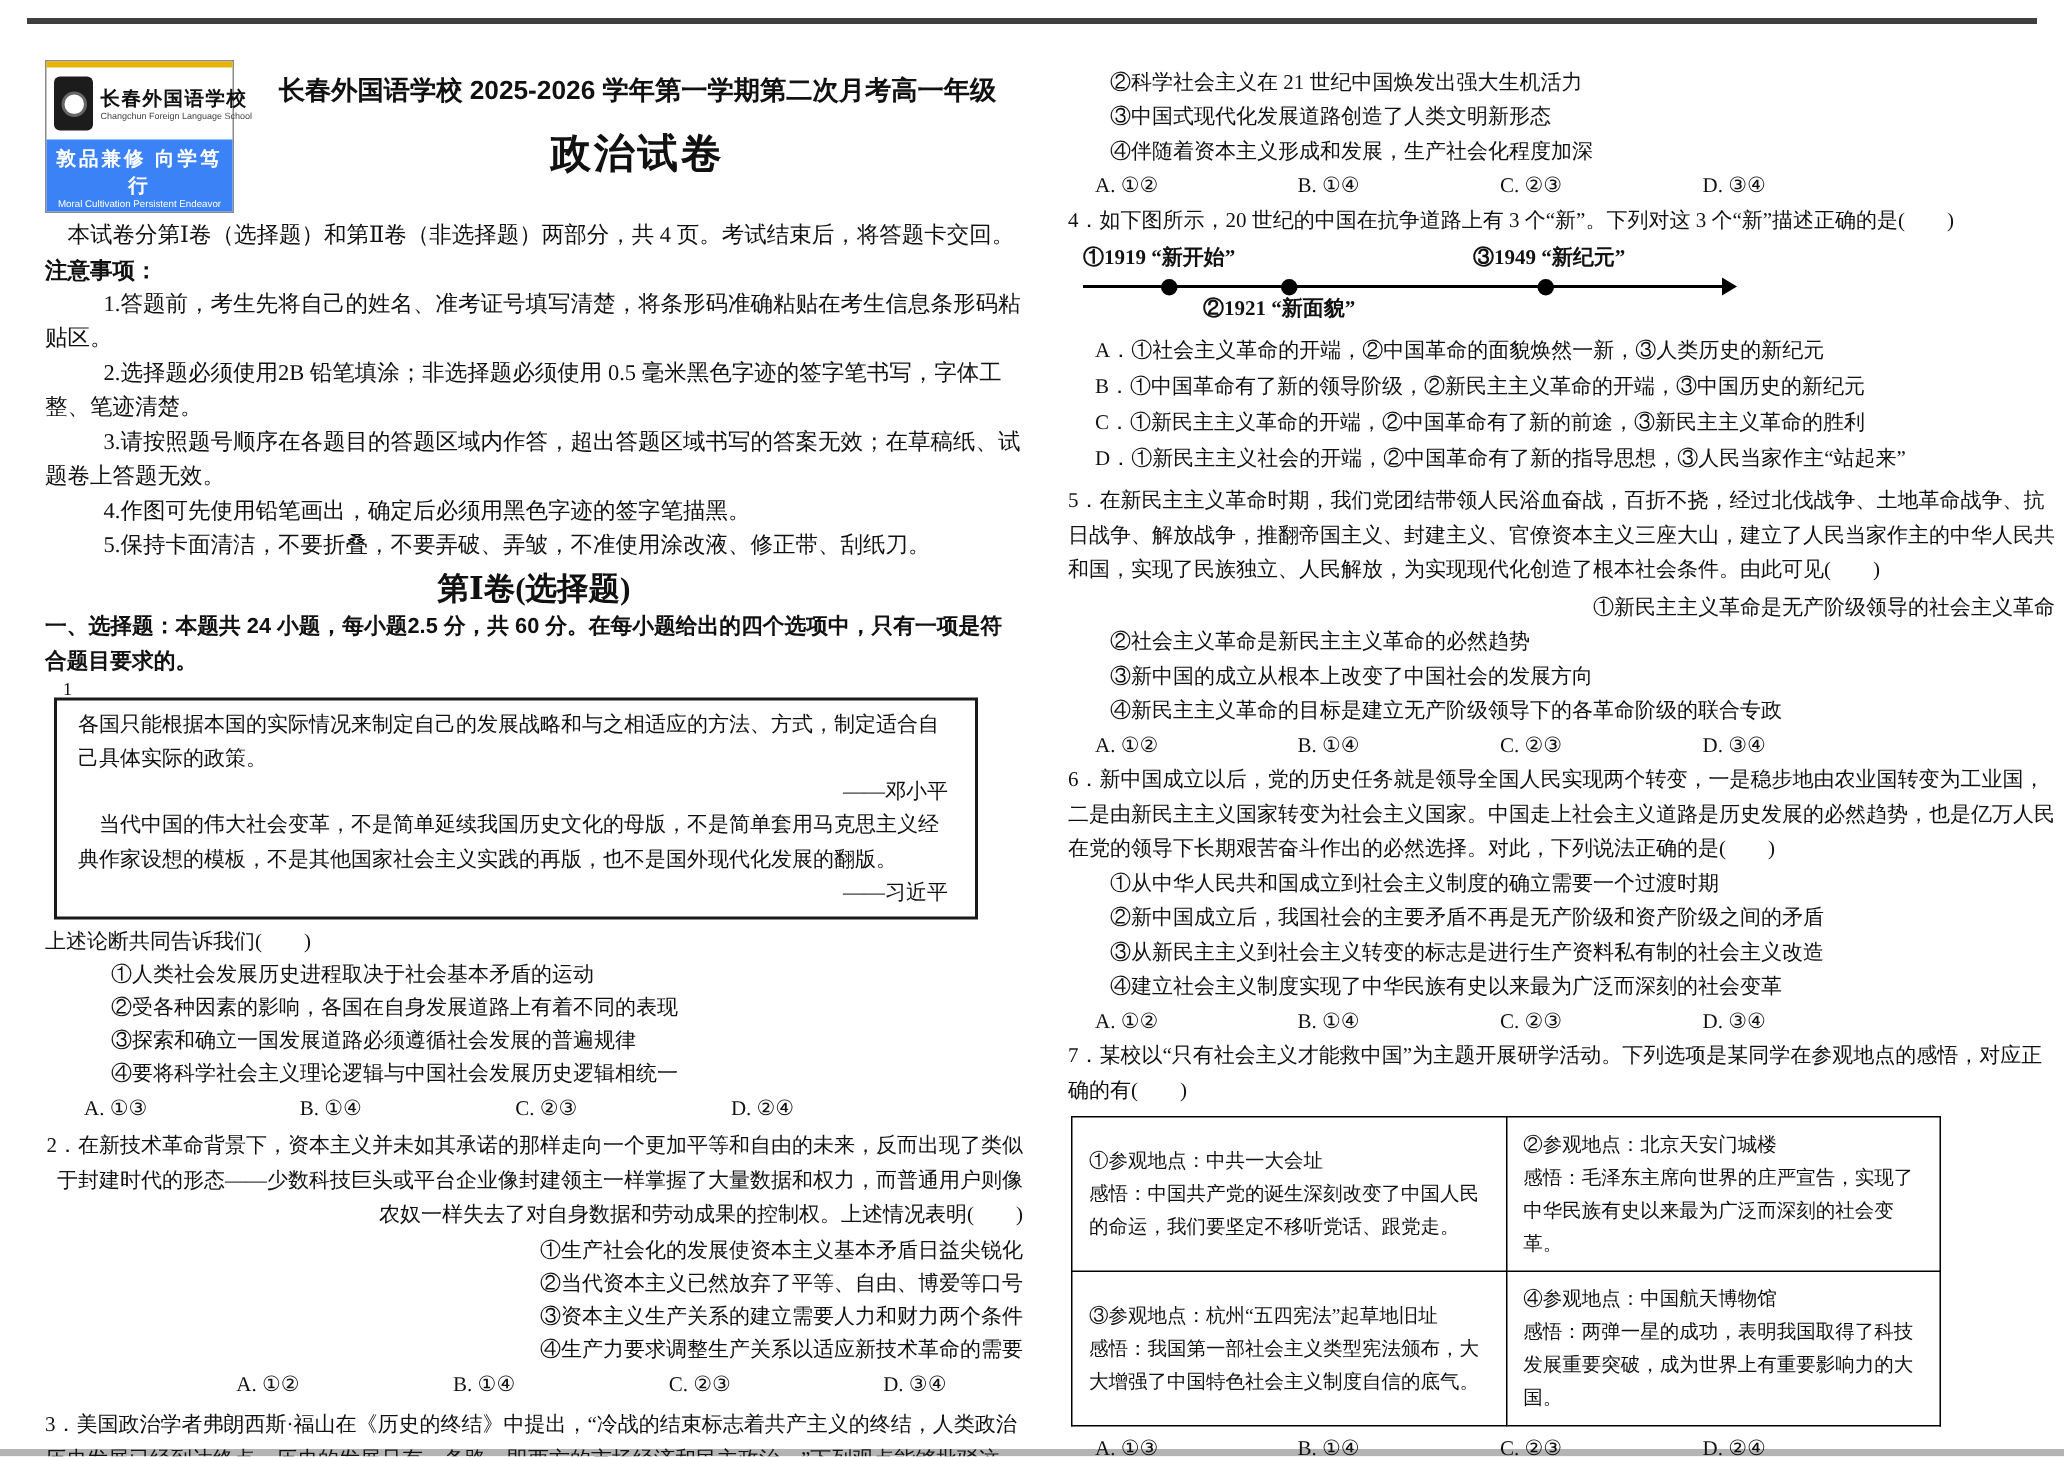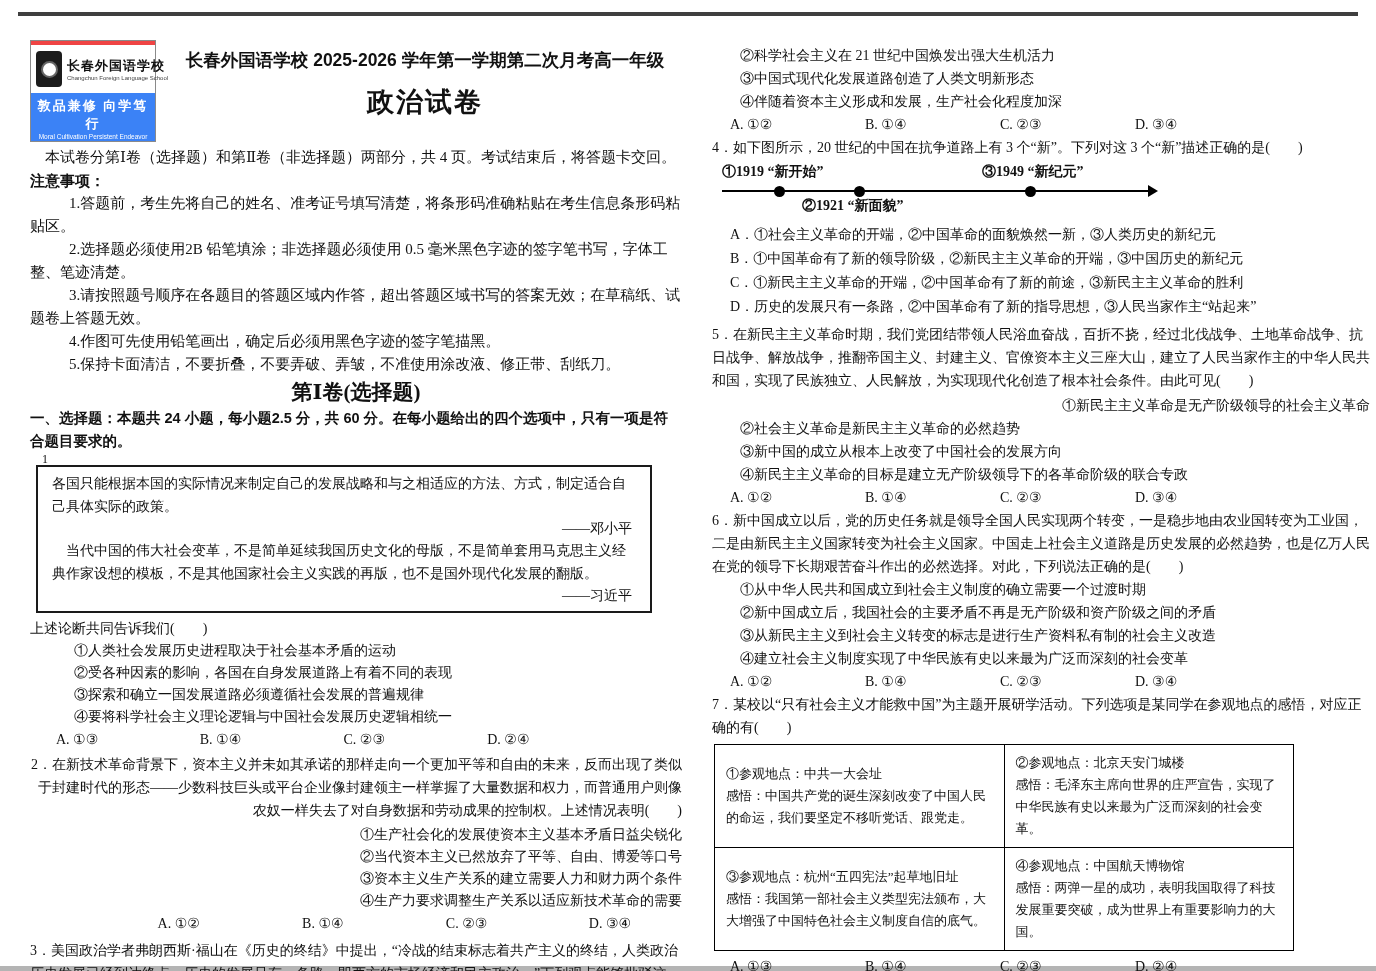--- a/index.html
+++ b/index.html
@@ -7,21 +7,21 @@
         font-family:"Liberation Serif","DejaVu Serif",serif;color:#111;}
   .top-rule{position:absolute;left:18px;right:18px;top:12px;height:4px;background:#3f3f3f;}
   .bottom-rule{position:absolute;left:0;right:0;bottom:0;height:5px;background:#b4b4b4;}
 
   .col-left{position:absolute;left:30px;top:40px;width:652px;}
   .col-right{position:absolute;left:712px;top:44px;width:658px;}
 
   
   .header-row{display:flex;gap:12px;margin-bottom:4px;}
   .logo{width:124px;flex:none;border:1px solid #8a8a8a;background:#fff;}
-  .logo-top{height:52px;display:flex;align-items:center;gap:5px;padding:4px 5px;box-sizing:border-box;border-top:4px solid #ef4444;}
+  .logo-top{height:52px;display:flex;align-items:center;gap:5px;padding:4px 5px;box-sizing:border-box;border-top:4px solid #eab308;}
   .crest{width:26px;height:36px;background:#1c1c1c;border-radius:4px;display:flex;align-items:center;justify-content:center;flex:none;}
   .crest-inner{width:17px;height:17px;border-radius:50%;background:#fff;border:2px solid #666;box-sizing:border-box;}
   .name-cn{font-size:13px;font-weight:bold;letter-spacing:1px;white-space:nowrap;}
   .name-en{font-size:6px;color:#444;white-space:nowrap;font-family:"Liberation Sans",sans-serif;}
   .logo-band{background:#3b82f6;color:#fff;text-align:center;padding:4px 2px 1px;}
   .motto-cn{font-size:13px;font-weight:bold;letter-spacing:2px;font-family:"Liberation Sans",sans-serif;}
   .motto-en{font-size:6.5px;font-family:"Liberation Sans",sans-serif;}
   .header-right{flex:1;text-align:center;}
   .school-line{font-size:17.5px;font-weight:bold;font-family:"Liberation Sans",sans-serif;white-space:nowrap;margin-top:8px;}
   .paper-title{font-size:27px;font-weight:bold;font-family:"Liberation Sans",sans-serif;margin-top:12px;letter-spacing:2px;}
@@ -172,21 +172,21 @@
         <div class="tl-line"></div>
         <div class="tl-arrow"></div>
         <div class="tl-dot d1"></div>
         <div class="tl-dot d2"></div>
         <div class="tl-dot d3"></div>
         <span class="tl-lab2">②1921 “新面貌”</span>
       </div>
       <p class="optline">A．①社会主义革命的开端，②中国革命的面貌焕然一新，③人类历史的新纪元</p>
       <p class="optline">B．①中国革命有了新的领导阶级，②新民主主义革命的开端，③中国历史的新纪元</p>
       <p class="optline">C．①新民主主义革命的开端，②中国革命有了新的前途，③新民主主义革命的胜利</p>
-      <p class="optline">D．历史的发展只有一条路，②中国革命有了新的指导思想，③人民当家作主“站起来”</p>
+      <p class="optline">D．①新民主主义社会的开端，②中国革命有了新的指导思想，③人民当家作主“站起来”</p>
     </div>
 
     <div class="mt4">
       <p class="stem">5．在新民主主义革命时期，我们党团结带领人民浴血奋战，百折不挠，经过北伐战争、土地革命战争、抗日战争、解放战争，推翻帝国主义、封建主义、官僚资本主义三座大山，建立了人民当家作主的中华人民共和国，实现了民族独立、人民解放，为实现现代化创造了根本社会条件。由此可见(　　)</p>
       <p class="item-r mt2">①新民主主义革命是无产阶级领导的社会主义革命</p>
       <p class="item-r">②社会主义革命是新民主主义革命的必然趋势</p>
       <p class="item-r">③新中国的成立从根本上改变了中国社会的发展方向</p>
       <p class="item-r">④新民主主义革命的目标是建立无产阶级领导下的各革命阶级的联合专政</p>
       <div class="opts-r">
         <span>A. ①②</span>

